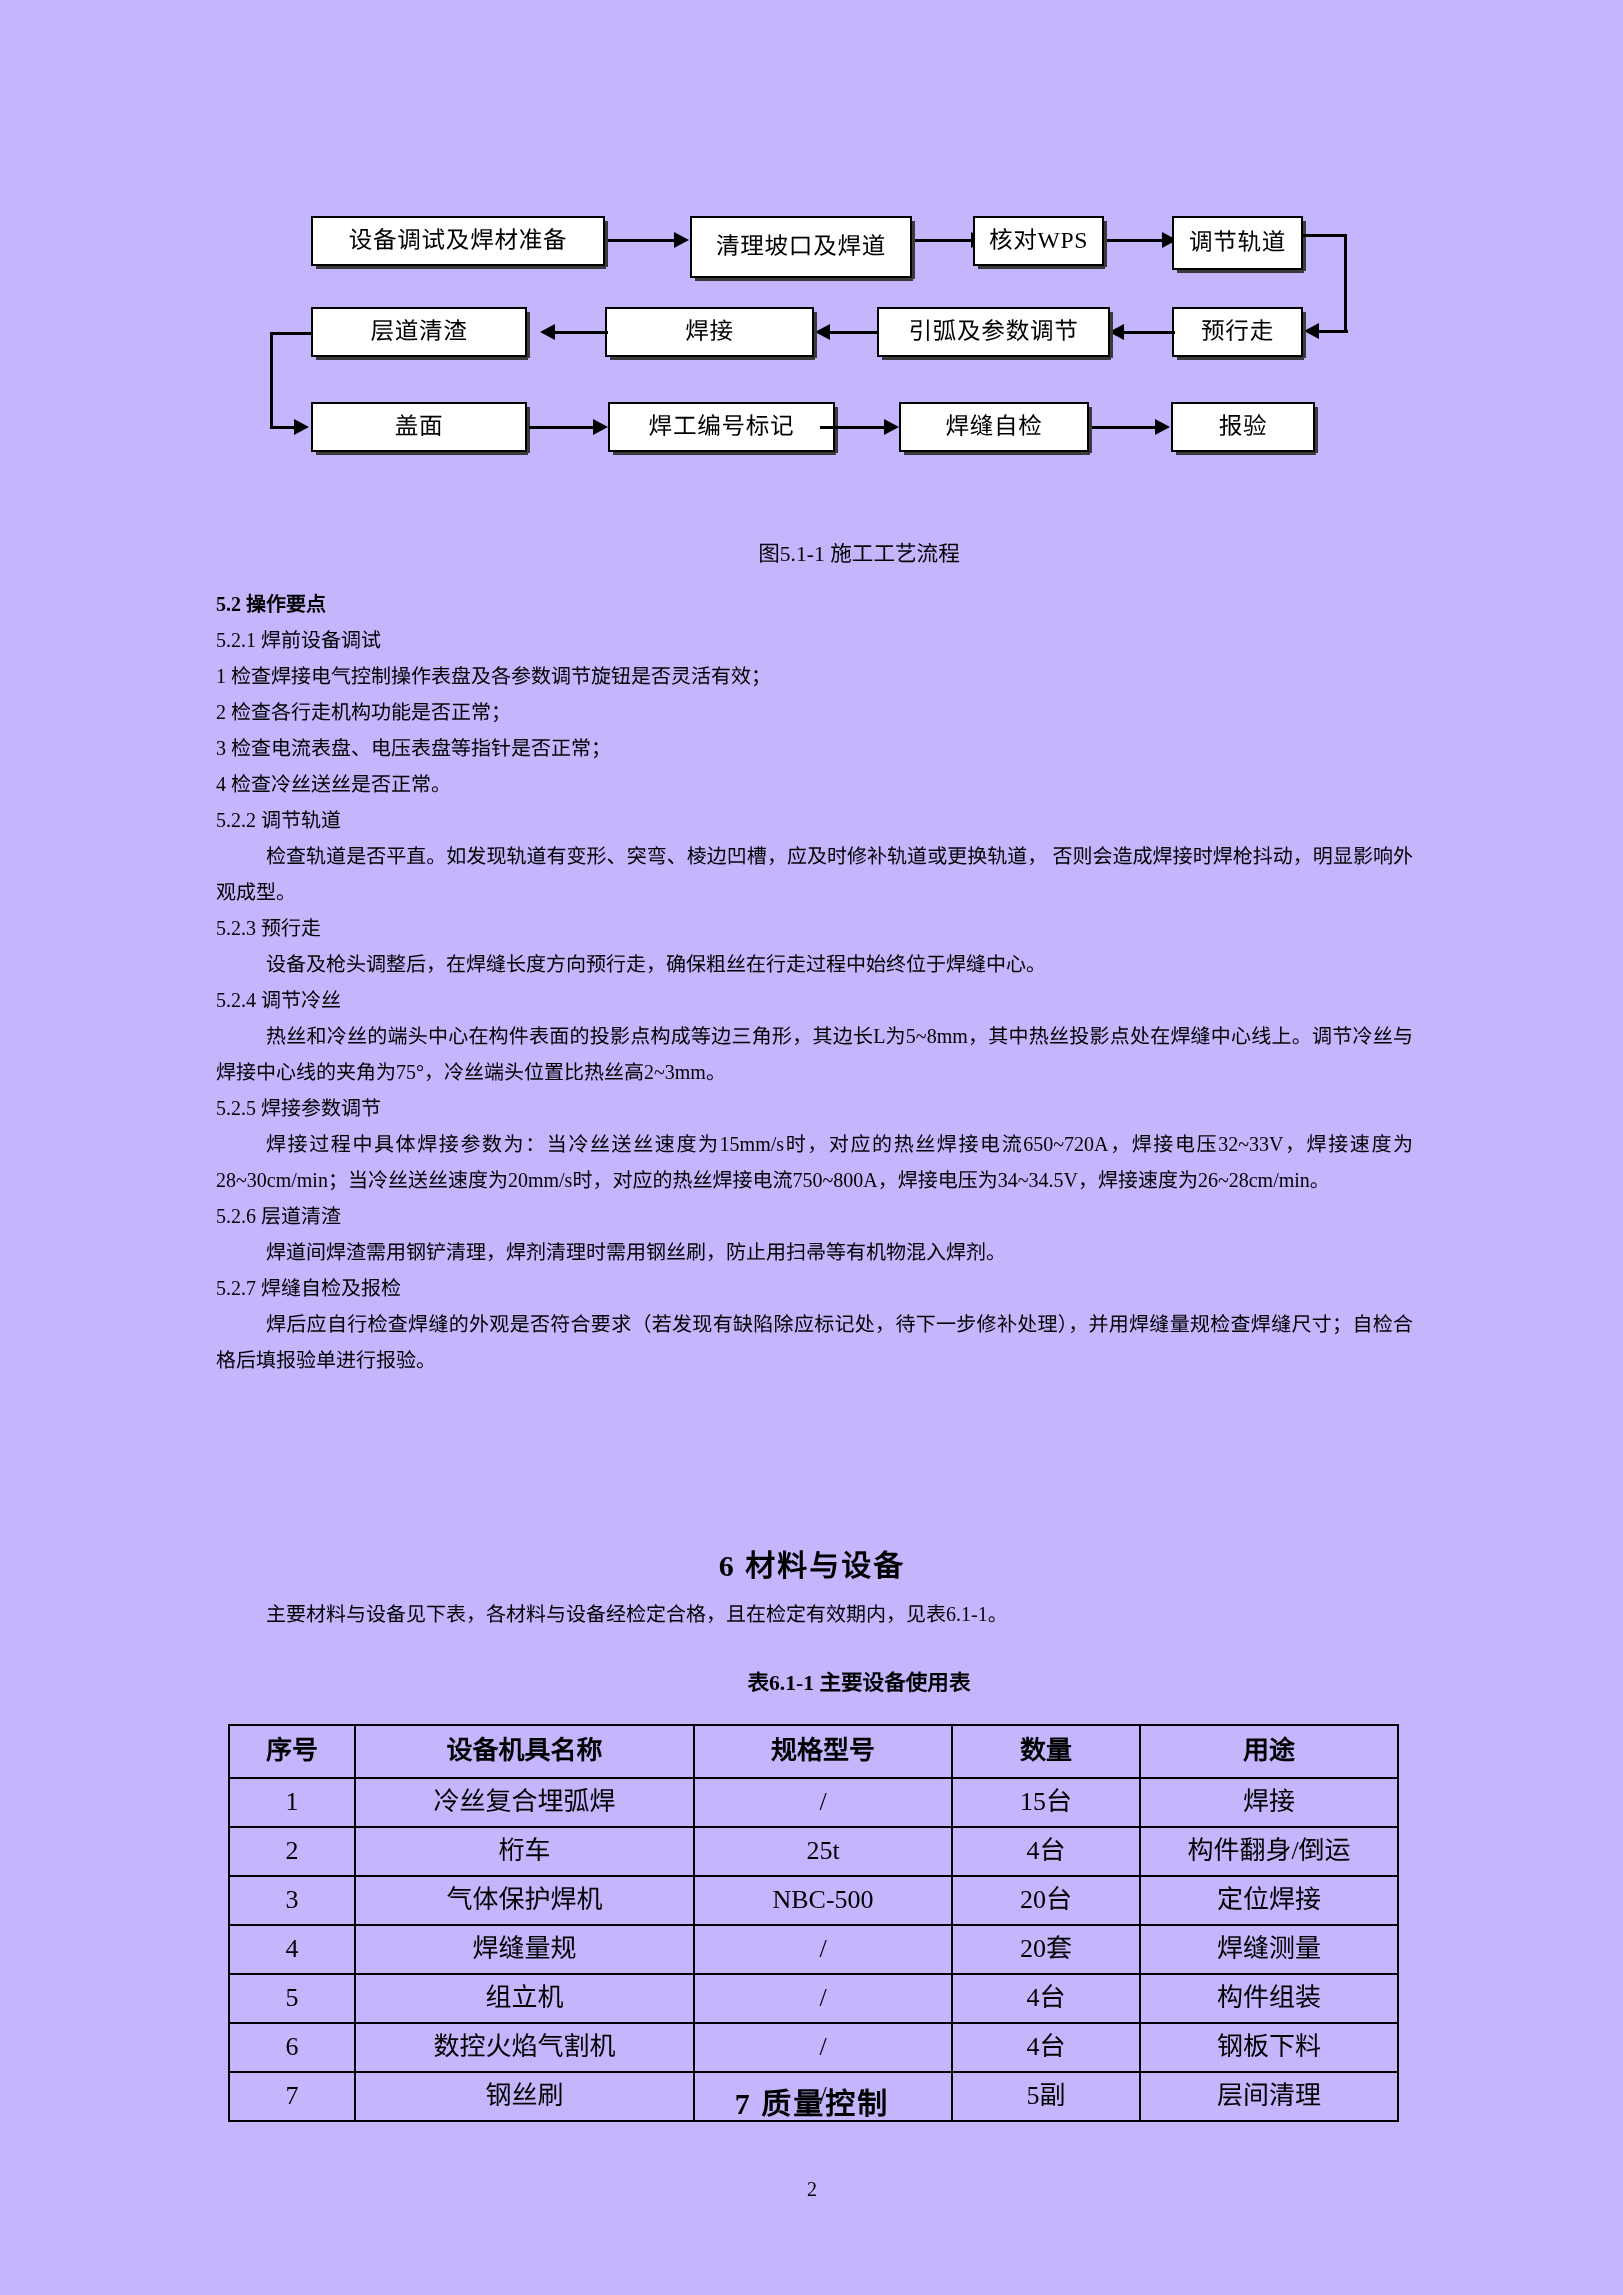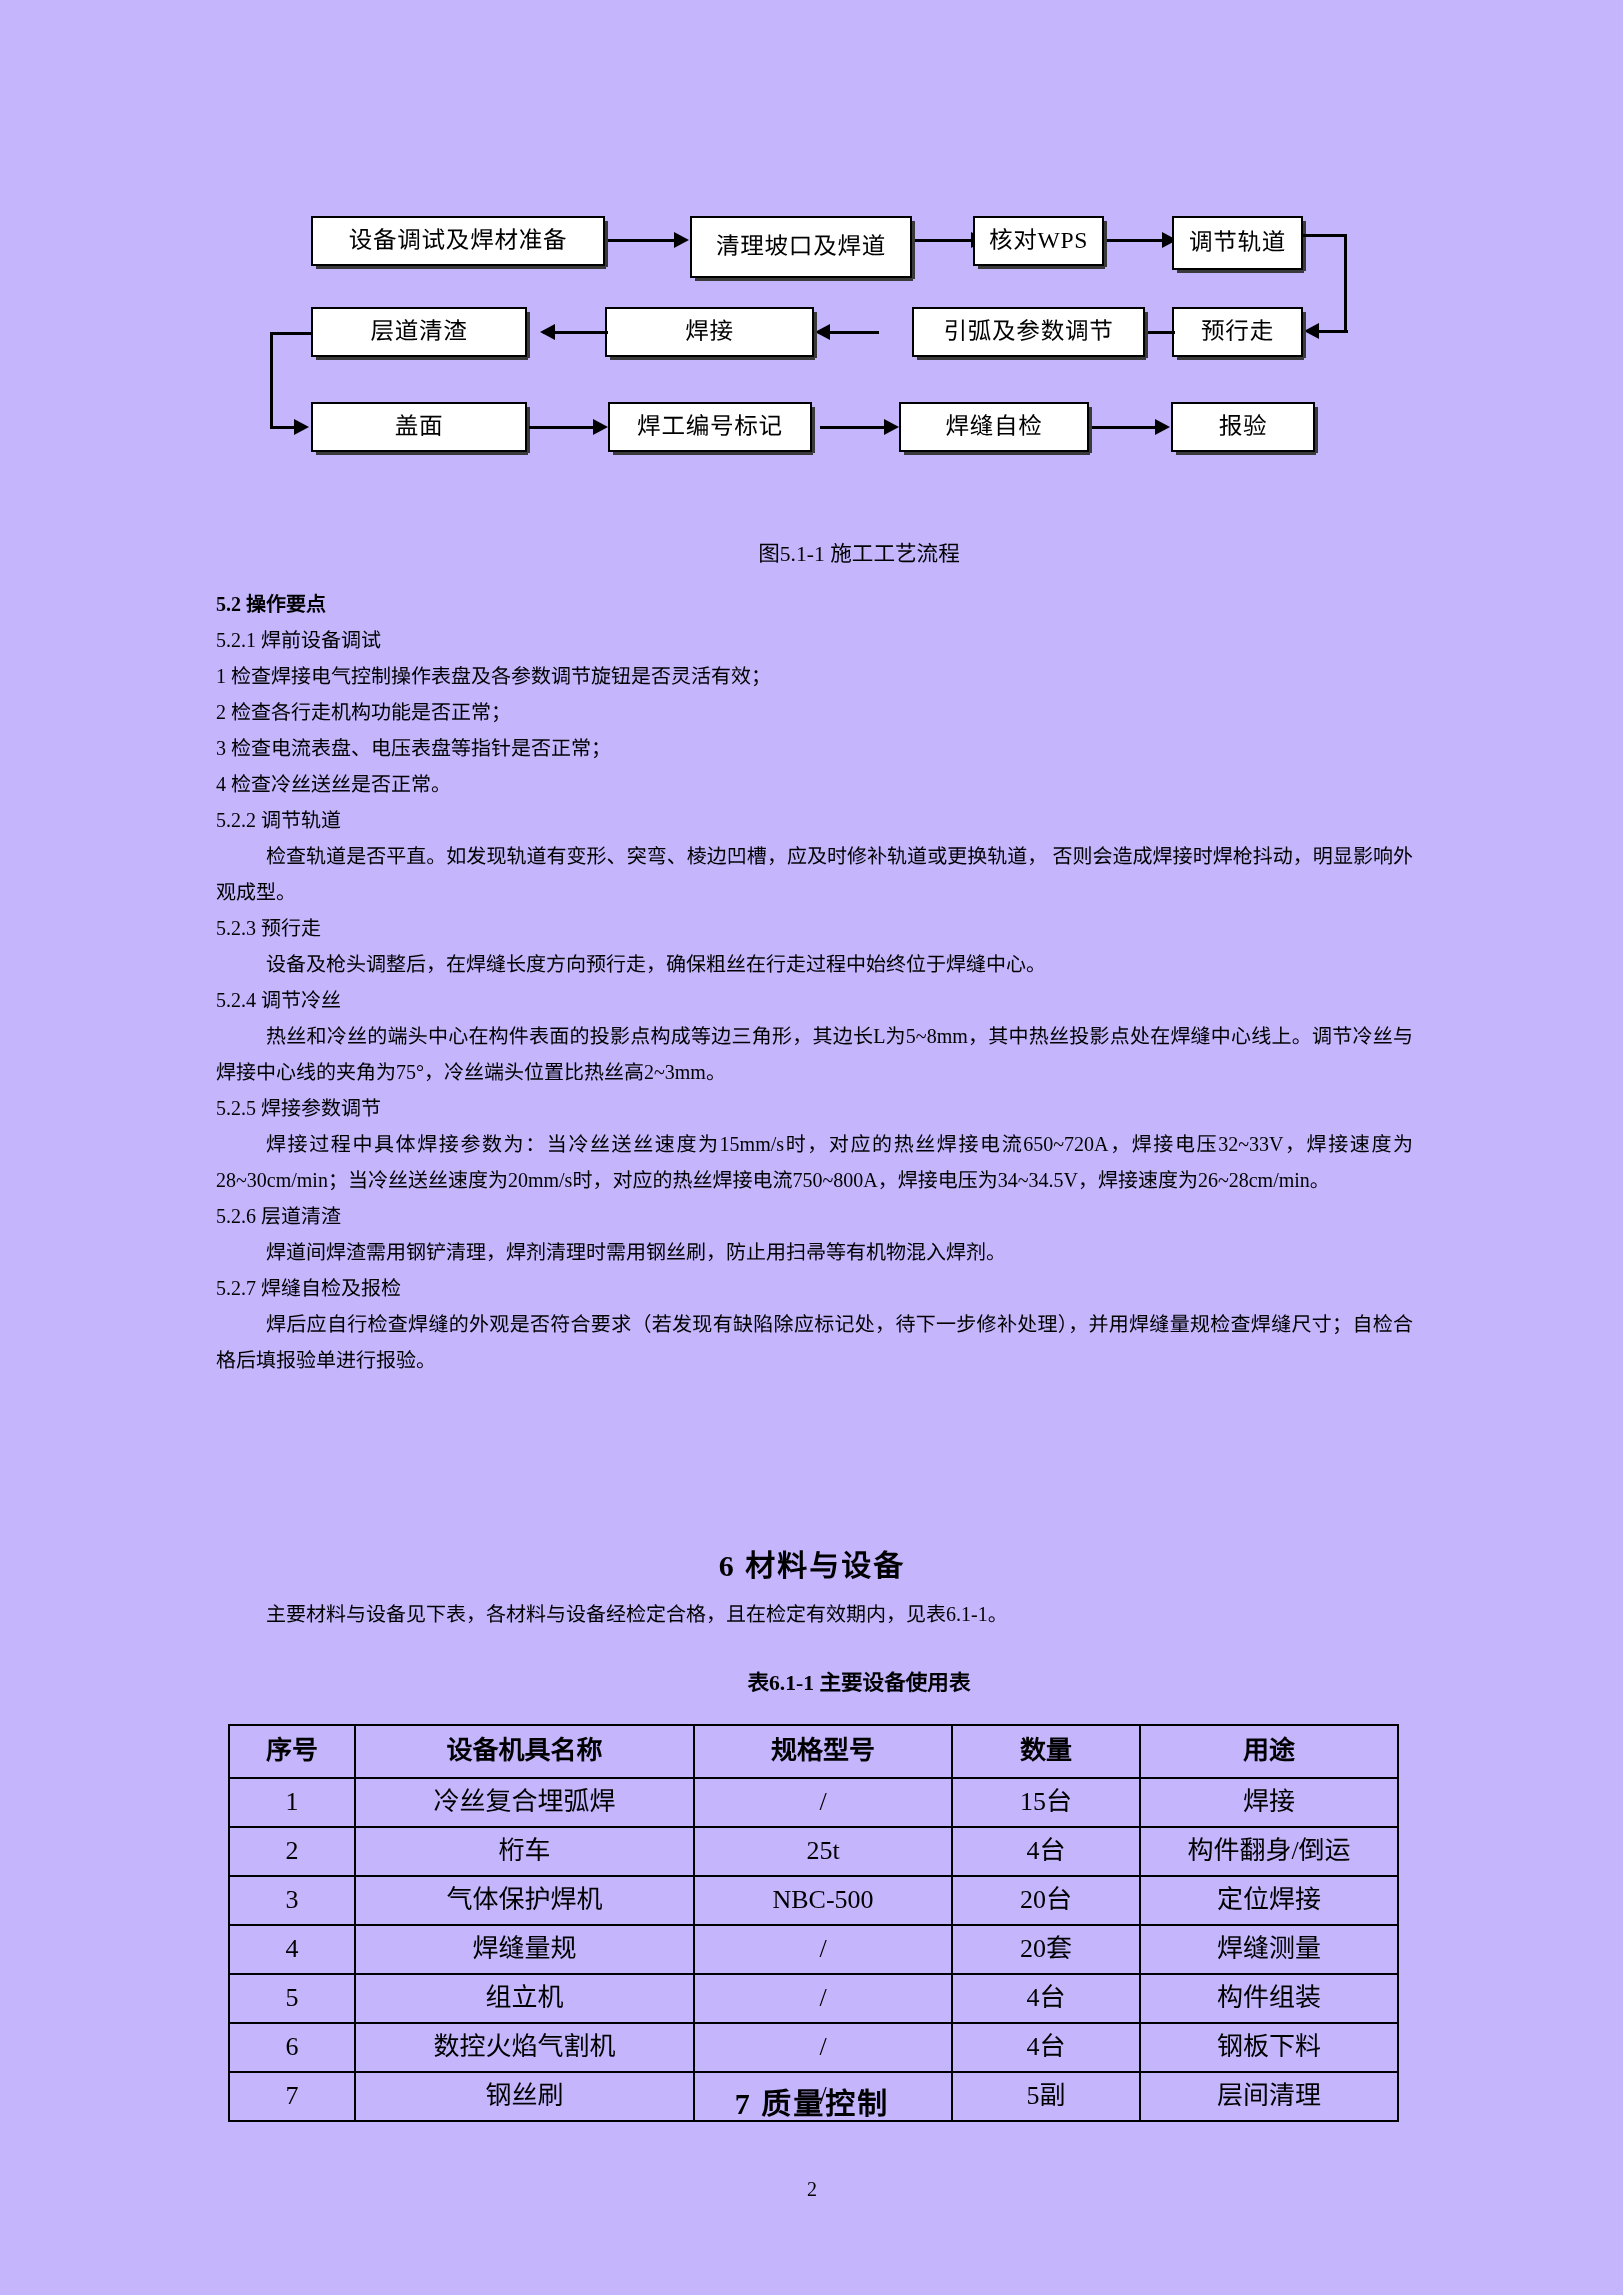--- a/index.html
+++ b/index.html
@@ -190,40 +190,40 @@
 
     <div class="conn" style="left:1303px; top:234px; width:44px; height:3.3px;"></div>
     <div class="conn" style="left:1344px; top:234px; width:3.3px; height:98px;"></div>
     <div class="conn" style="left:1315px; top:330px; width:33px; height:3.3px;"></div>
     <div class="arrowL" style="left:1304px; top:323px;"></div>
 
     <div class="node" style="left:1172px; top:307px; width:131px; height:50px;">预行走</div>
     <div class="conn" style="left:1112px; top:331px; width:63px; height:3.3px;"></div>
     <div class="arrowL" style="left:1109px; top:324px;"></div>
 
-    <div class="node" style="left:912px; top:307px; width:233px; height:50px;">引弧及参数调节</div>
+    <div class="node" style="left:877px; top:307px; width:233px; height:50px;">引弧及参数调节</div>
     <div class="conn" style="left:818px; top:331px; width:61px; height:3.3px;"></div>
     <div class="arrowL" style="left:815px; top:324px;"></div>
 
     <div class="node" style="left:605px; top:307px; width:209px; height:50px;">焊接</div>
     <div class="conn" style="left:543px; top:331px; width:65px; height:3.3px;"></div>
     <div class="arrowL" style="left:540px; top:324px;"></div>
 
     <div class="node" style="left:311px; top:307px; width:216px; height:50px;">层道清渣</div>
 
     <div class="conn" style="left:270px; top:332px; width:43px; height:3.3px;"></div>
     <div class="conn" style="left:270px; top:332px; width:3.3px; height:97px;"></div>
     <div class="conn" style="left:270px; top:426px; width:27.5px; height:3.3px;"></div>
     <div class="arrowR" style="left:294px; top:419px;"></div>
 
     <div class="node" style="left:311px; top:402px; width:216px; height:50px;">盖面</div>
     <div class="conn" style="left:529px; top:426px; width:65px; height:3.3px;"></div>
     <div class="arrowR" style="left:593px; top:419px;"></div>
 
-    <div class="node" style="left:608px; top:402px; width:204px; height:50px;">焊工编号标记</div>
+    <div class="node" style="left:608px; top:402px; width:227px; height:50px;">焊工编号标记</div>
     <div class="conn" style="left:820px; top:426px; width:65px; height:3.3px;"></div>
     <div class="arrowR" style="left:884px; top:419px;"></div>
 
     <div class="node" style="left:899px; top:402px; width:190px; height:50px;">焊缝自检</div>
     <div class="conn" style="left:1092px; top:426px; width:65px; height:3.3px;"></div>
     <div class="arrowR" style="left:1155px; top:419px;"></div>
 
     <div class="node" style="left:1171px; top:402px; width:144px; height:50px;">报验</div>
   </div>
 

